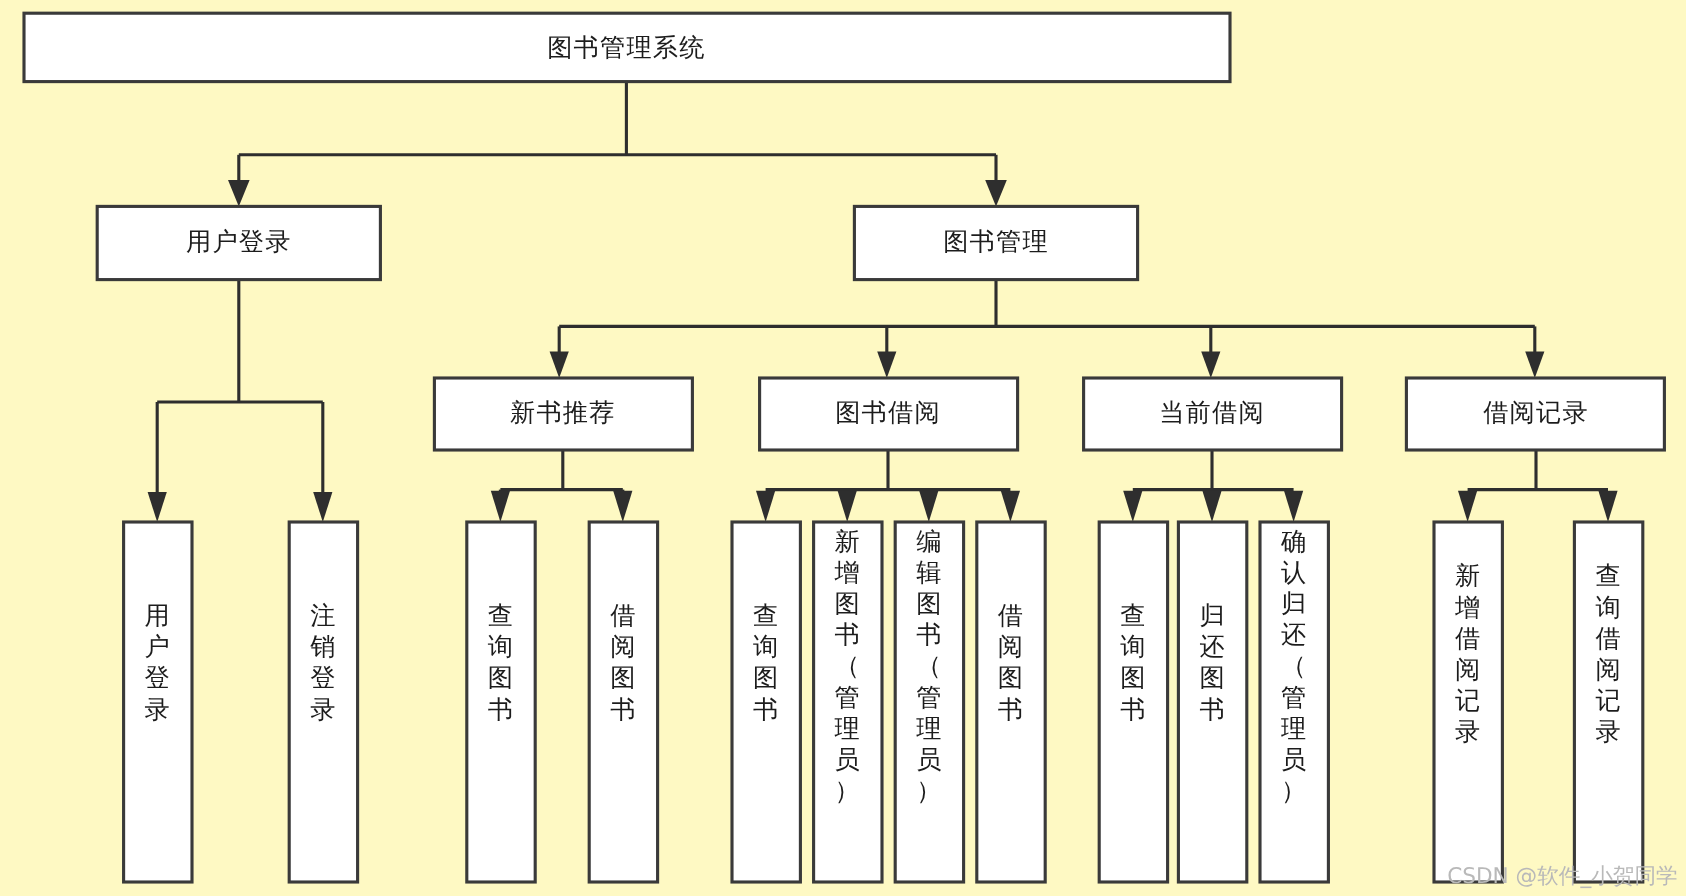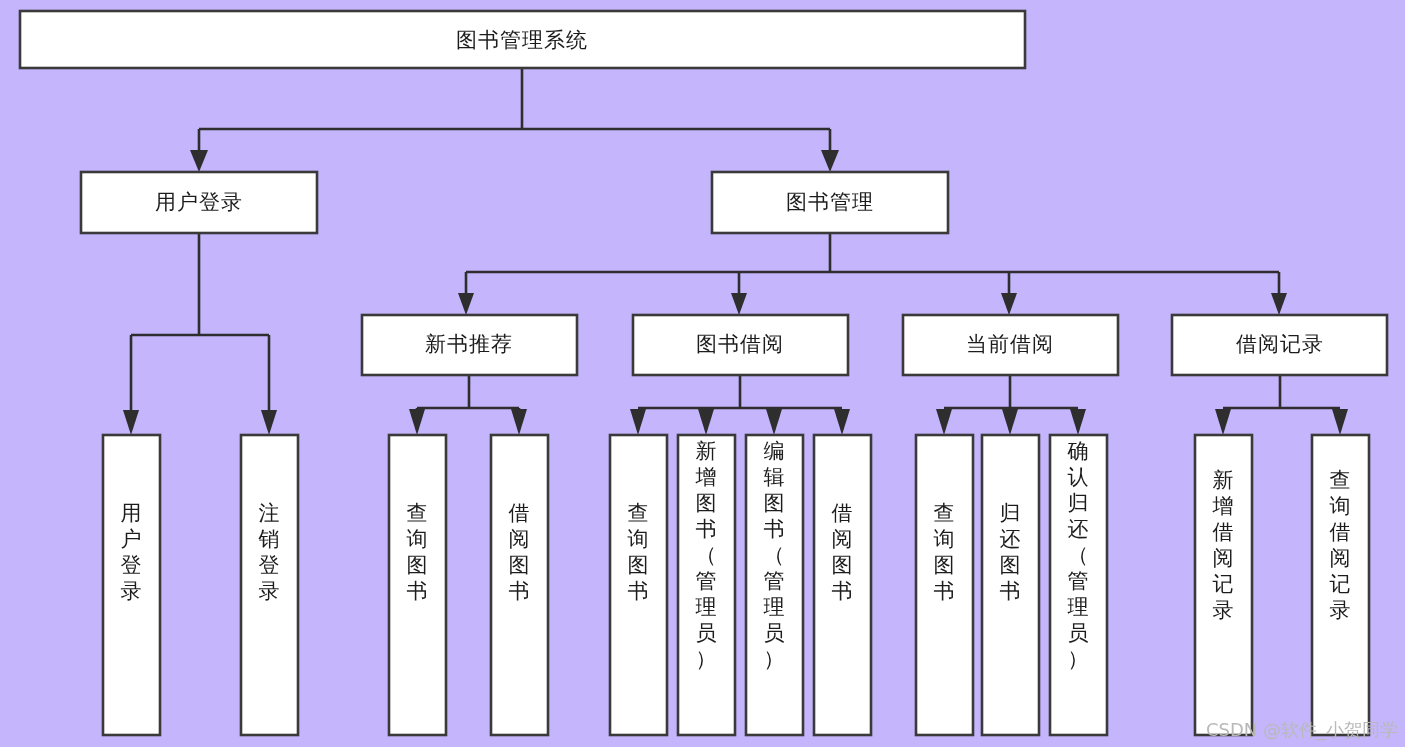--- a/index.html
+++ b/index.html
@@ -11,21 +11,21 @@
   body {
     width: 1405px;
     height: 747px;
     overflow: hidden;
     font-family: "DejaVu Sans", "Liberation Sans", sans-serif;
   }
   #diagram-root {
     position: relative;
     width: 1405px;
     height: 747px;
-    background: #c4b5fd;
+    background: #fef9c3;
   }
   svg.diagram-canvas {
     position: absolute;
     top: 0;
     left: 0;
     width: 1405px;
     height: 747px;
     display: block;
   }
   .node-box {

